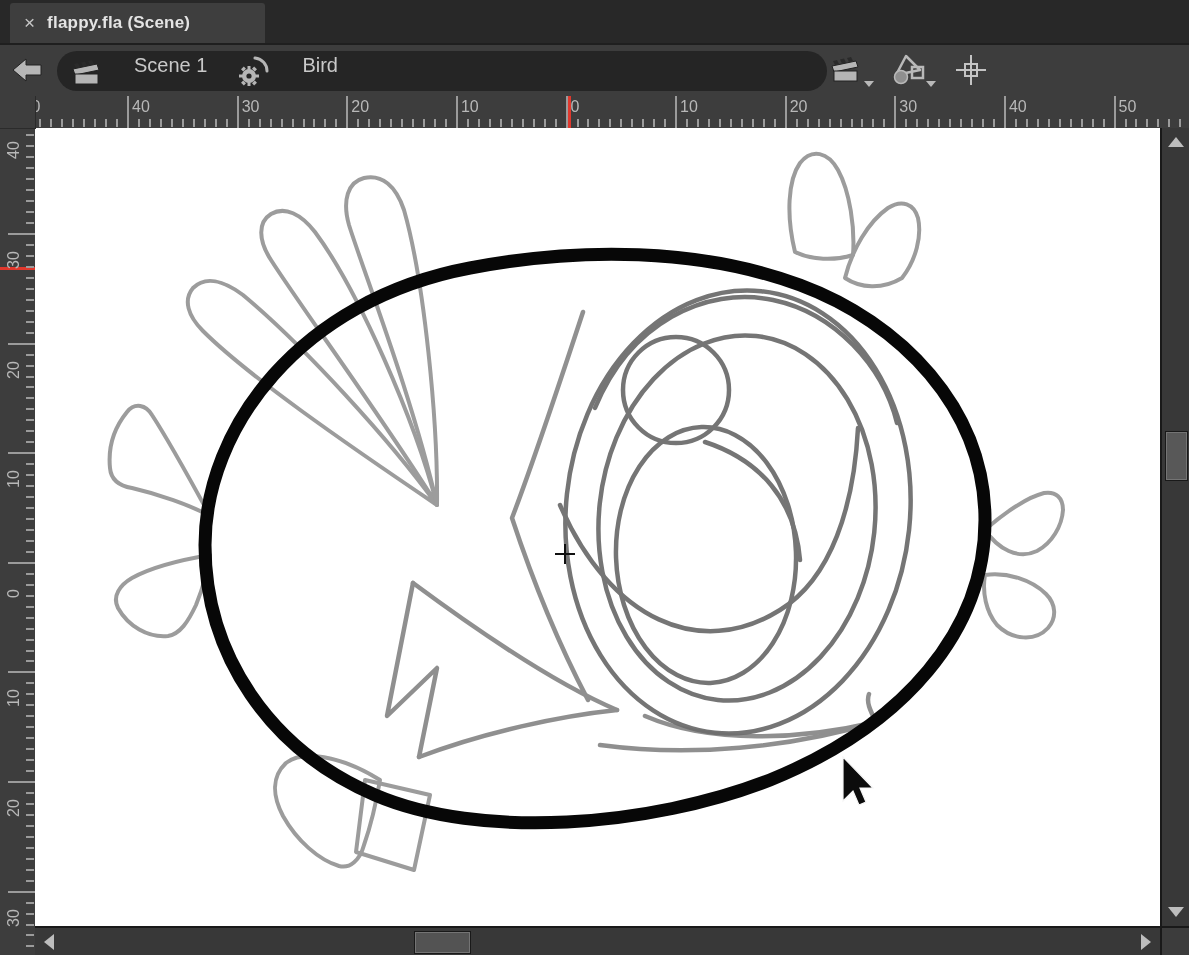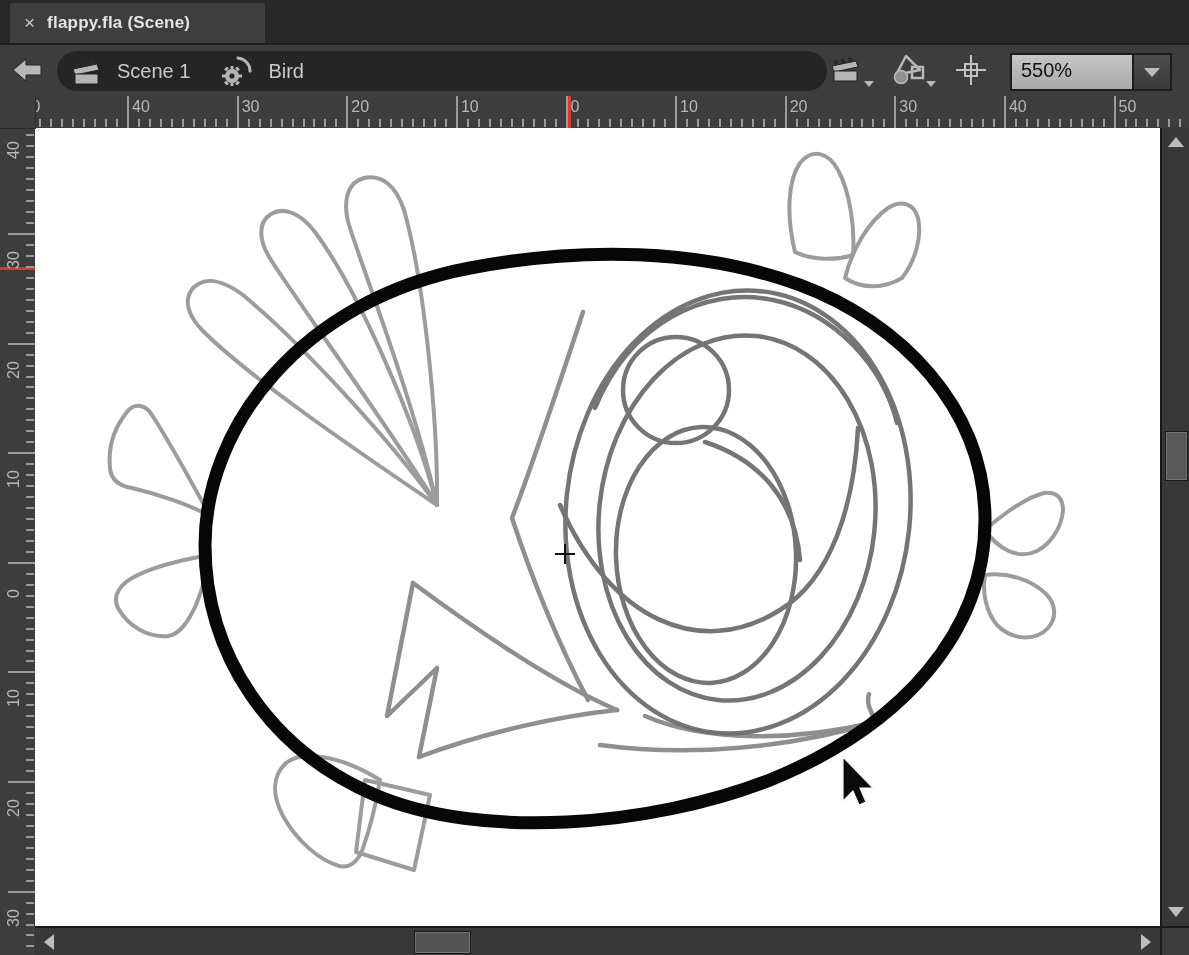--- a/index.html
+++ b/index.html
@@ -11,21 +11,21 @@
   .tab{position:absolute;left:10px;top:3px;width:255px;height:40px;background:#3e3e3e;
        border-radius:3px 3px 0 0;display:flex;align-items:center;}
   .tab-close{color:#c6c6c6;font-size:19px;line-height:19px;margin:0 0 2px 14px;cursor:default;}
   .tab-title{color:#e4e4e4;font-size:17px;font-weight:bold;margin-left:12px;letter-spacing:.2px;}
   
   .toolbar{position:absolute;left:0;top:43px;width:1189px;height:53px;background:#3d3d3d;
            box-shadow:inset 0 2px 0 #1f1f1f;}
   .back-btn{position:absolute;left:12px;top:14px;width:30px;height:26px;}
   .crumb-capsule{position:absolute;left:57px;top:8px;width:770px;height:40px;background:#252525;
                  border-radius:20px;display:flex;align-items:center;}
-  .crumb-item{display:flex;align-items:center;margin-left:12px;}
+  .crumb-item{display:flex;align-items:flex-start;margin-left:12px;gap:17px;}
   .crumb-label{color:#c9c9c9;font-size:20px;margin:0 18px 0 14px;}
   .tool-btn{position:absolute;top:10px;width:46px;height:36px;display:flex;align-items:flex-start;}
   .dd-tri{width:0;height:0;border-left:5px solid transparent;border-right:5px solid transparent;
           border-top:6px solid #b9b9b9;position:absolute;right:0;bottom:2px;}
   .zoom-ctl{position:absolute;left:1010px;top:10px;width:158px;height:34px;border:2px solid #1c1c1c;
             display:flex;background:#1c1c1c;}
   .zoom-val{flex:1;background:linear-gradient(#c6c6c6,#a9a9a9);color:#111;font-size:20px;
             line-height:30px;padding-left:9px;}
   .zoom-dd{width:36px;background:linear-gradient(#4d4d4d,#3a3a3a);border-left:2px solid #1c1c1c;
            display:flex;align-items:center;justify-content:center;}
@@ -137,26 +137,20 @@
     <div class="tool-btn" style="left:954px;width:38px">
       <svg width="34" height="34" viewBox="0 0 34 34">
         <g stroke="#c3c3c3" stroke-width="2" fill="none">
           <line x1="17" y1="2" x2="17" y2="32"></line>
           <line x1="2" y1="17" x2="32" y2="17"></line>
           <rect x="11" y="11" width="12" height="12"></rect>
         </g>
       </svg>
     </div>
 
-    <div class="zoom-ctl">
-      <div class="zoom-val">550%</div>
-      <div class="zoom-dd">
-        <span class="tri"></span>
-      </div>
-    </div>
   </div>
 
   <div class="ruler-corner"></div>
   <div class="h-ruler" id="hruler">
     <div class="marker" style="position: absolute; left: 533px; top: 0px; width: 3px; height: 32px; background: rgb(224, 56, 45);"></div>
   <div class="h-minor" style="left: 4.4px;"></div>
       <div class="h-minor" style="left: 15.4px;"></div>
       <div class="h-minor" style="left: 26.3px;"></div>
       <div class="h-minor" style="left: 37.3px;"></div>
       <div class="h-minor" style="left: 48.3px;"></div>

